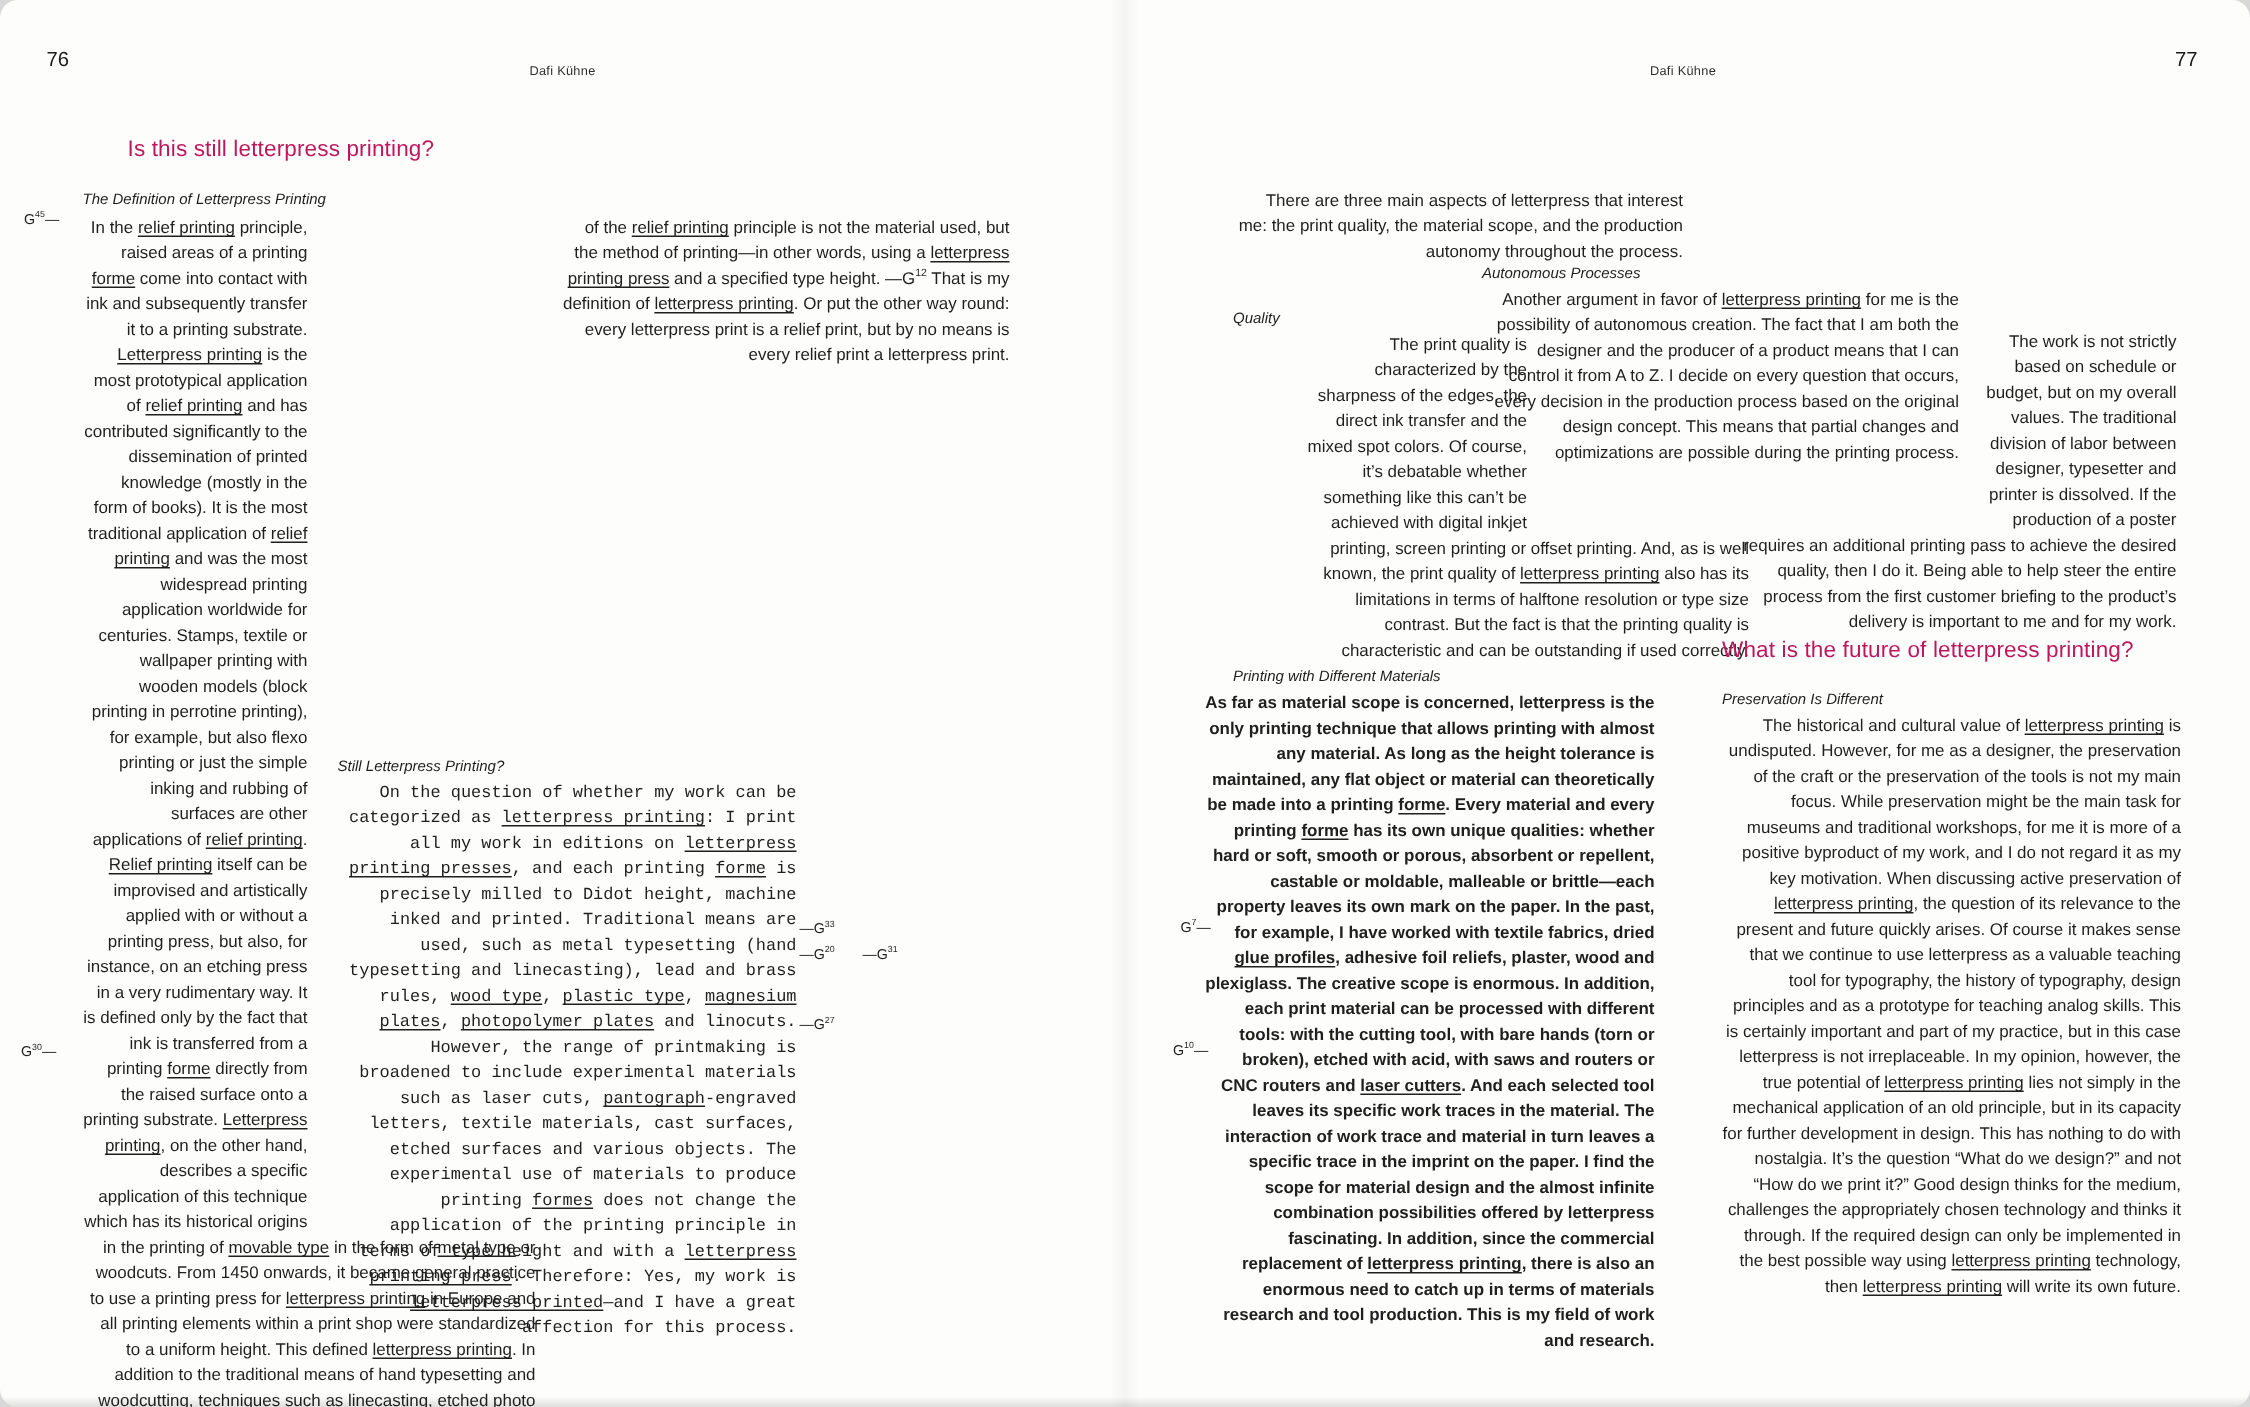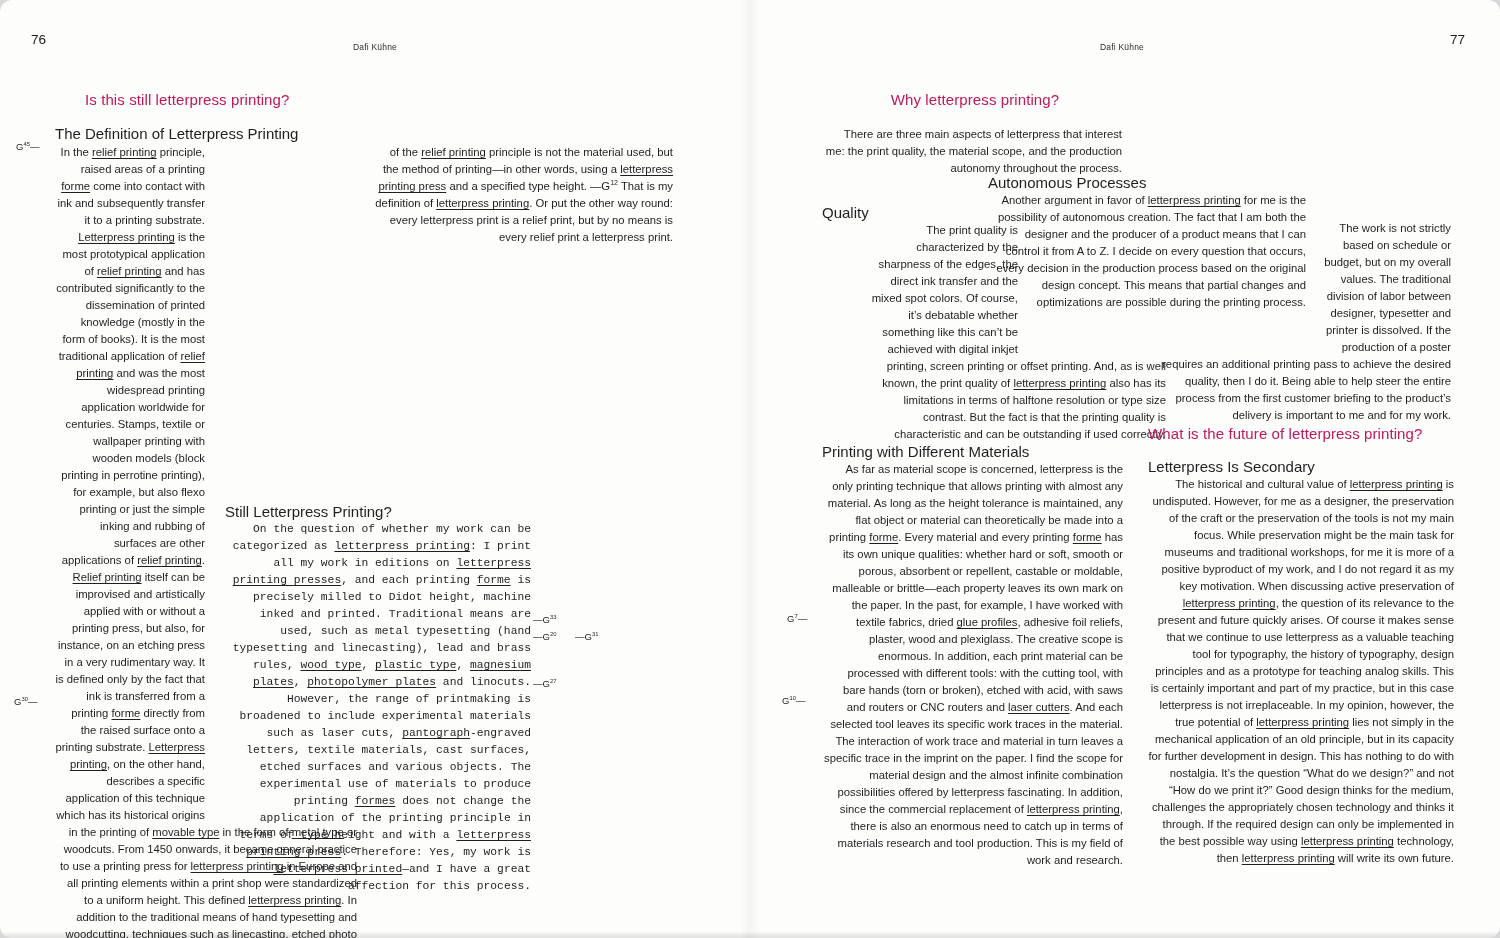--- a/index.html
+++ b/index.html
@@ -27,21 +27,21 @@
     background: linear-gradient(to bottom, rgba(0,0,0,0), rgba(0,0,0,0.12));
     border-radius: 0 0 12px 12px;
   }
   .abs { position: absolute; }
   .page-num { font-size: 13.5px; color: #1a1a1a; }
   .running-head { font-size: 8.5px; color: #2e2e2e; letter-spacing: 0.2px; }
   .heading {
     font-size: 15px; line-height: 19px; color: #be185d;
     white-space: nowrap; letter-spacing: 0.1px;
   }
-  .subhead { font-size: 15px; line-height: 15px; color: #1f1f1f; }
+  .subhead { font-style: italic; font-size: 10px; line-height: 15px; color: #1f1f1f; }
   .body-text {
     font-size: 11.3px; line-height: 17px; color: #1f1f1f;
     text-align: right; hyphens: auto;
   }
   .margin-note { font-size: 9.5px; color: #1f1f1f; white-space: nowrap; }
   u { text-decoration: underline; text-decoration-thickness: 0.9px; text-underline-offset: 2px; }
   sup { font-size: 0.62em; line-height: 0; vertical-align: super; }
   span.spacer-r { float: right; }
   span.spacer-l { float: left; }
 </style>
@@ -80,21 +80,20 @@
 
   <div class="abs margin-note" style="left:533px; top:614px;">—G<sup>33</sup></div>
   <div class="abs margin-note" style="left:533px; top:631px;">—G<sup>20</sup></div>
   <div class="abs margin-note" style="left:575px; top:631px;">—G<sup>31</sup></div>
   <div class="abs margin-note" style="left:533px; top:678px;">—G<sup>27</sup></div>
 
   <div class="abs running-head" style="left:1047px; top:42px; width:150px; text-align:center;">Dafi Kühne</div>
 
   <div class="abs page-num" style="left:1405px; top:32px; width:60px; text-align:right;">77</div>
 
-  <div class="abs heading" style="left:822px; top:90px; width:306px; text-align:center;">Why letterpress printing?</div>
 
   <div class="abs body-text" style="left:822px; top:126px; width:300px;">
     <span>There are three main aspects of letterpress that interest me: the print quality, the material scope, and the production autonomy throughout the process.</span>
   </div>
 
   <div class="abs subhead" style="left:822px; top:205px;">Quality</div>
 
   <div class="abs body-text" style="left:822px; top:222px; width:300px;margin-left:44px;">
     <span class="spacer-r" style="width:148px; height:121px;"></span>
     <span>The print quality is characterized by the sharpness of the edges, the direct ink transfer and the mixed spot colors. Of course, it’s debatable whether something like this can’t be achieved with digital inkjet printing, screen printing or offset printing. And, as is well known, the print quality of <u>letterpress printing</u> also has its limitations in terms of halftone resolution or type size contrast. But the fact is that the printing quality is characteristic and can be outstanding if used correctly.</span>
@@ -106,29 +105,29 @@
     <span>Another argument in favor of <u>letterpress printing</u> for me is the possibility of autonomous creation. The fact that I am both the designer and the producer of a product means that I can control it from A to Z. I decide on every question that occurs, every decision in the production process based on the original design concept. This means that partial changes and optimizations are possible during the printing process.</span>
   </div>
 
   <div class="abs body-text" style="left:1145px; top:220px; width:306px;">
     <span class="spacer-l" style="width:170px; height:130px;"></span>
     <span>The work is not strictly based on schedule or budget, but on my overall values. The traditional division of labor between designer, typesetter and printer is dissolved. If the production of a poster requires an additional printing pass to achieve the desired quality, then I do it. Being able to help steer the entire process from the first customer briefing to the product’s delivery is important to me and for my work.</span>
   </div>
 
   <div class="abs subhead" style="left:822px; top:444px;text-align:right;">Printing with Different Materials</div>
 
-  <div class="abs body-text" style="left:823px; top:461px; width:300px;">
+  <div class="abs body-text" style="left:803px; top:461px; width:300px;font-weight:bold;">
     <span>As far as material scope is concerned, letterpress is the only printing technique that allows printing with almost any material. As long as the height tolerance is maintained, any flat object or material can theoretically be made into a printing <u>forme</u>. Every material and every printing <u>forme</u> has its own unique qualities: whether hard or soft, smooth or porous, absorbent or repellent, castable or moldable, malleable or brittle—each property leaves its own mark on the paper. In the past, for example, I have worked with textile fabrics, dried <u>glue profiles</u>, adhesive foil reliefs, plaster, wood and plexiglass. The creative scope is enormous. In addition, each print material can be processed with different tools: with the cutting tool, with bare hands (torn or broken), etched with acid, with saws and routers or CNC routers and <u>laser cutters</u>. And each selected tool leaves its specific work traces in the material. The interaction of work trace and material in turn leaves a specific trace in the imprint on the paper. I find the scope for material design and the almost infinite combination possibilities offered by letterpress fascinating. In addition, since the commercial replacement of <u>letterpress printing</u>, there is also an enormous need to catch up in terms of materials research and tool production. This is my field of work and research.</span>
   </div>
 
   <div class="abs margin-note" style="left:787px; top:613px;">G<sup>7</sup>—</div>
   <div class="abs margin-note" style="left:782px; top:695px;">G<sup>10</sup>—</div>
 
   <div class="abs heading" style="left:1148px; top:424px;">What is the future of letterpress printing?</div>
 
-  <div class="abs subhead" style="left:1148px; top:459px;">Letterpress Is Secondary</div>
+  <div class="abs subhead" style="left:1148px; top:459px;">Preservation Is Different</div>
 
   <div class="abs body-text" style="left:1148px; top:476px; width:306px;">
     <span>The historical and cultural value of <u>letterpress printing</u> is undisputed. However, for me as a designer, the preservation of the craft or the preservation of the tools is not my main focus. While preservation might be the main task for museums and traditional workshops, for me it is more of a positive byproduct of my work, and I do not regard it as my key motivation. When discussing active preservation of <u>letterpress printing</u>, the question of its relevance to the present and future quickly arises. Of course it makes sense that we continue to use letterpress as a valuable teaching tool for typography, the history of typography, design principles and as a prototype for teaching analog skills. This is certainly important and part of my practice, but in this case letterpress is not irreplaceable. In my opinion, however, the true potential of <u>letterpress printing</u> lies not simply in the mechanical application of an old principle, but in its capacity for further development in design. This has nothing to do with nostalgia. It’s the question “What do we design?” and not “How do we print it?” Good design thinks for the medium, challenges the appropriately chosen technology and thinks it through. If the required design can only be implemented in the best possible way using <u>letterpress printing</u> technology, then <u>letterpress printing</u> will write its own future.</span>
   </div>
 
   <div class="edge-bottom"></div>
 </div>
 
 </body></html>

